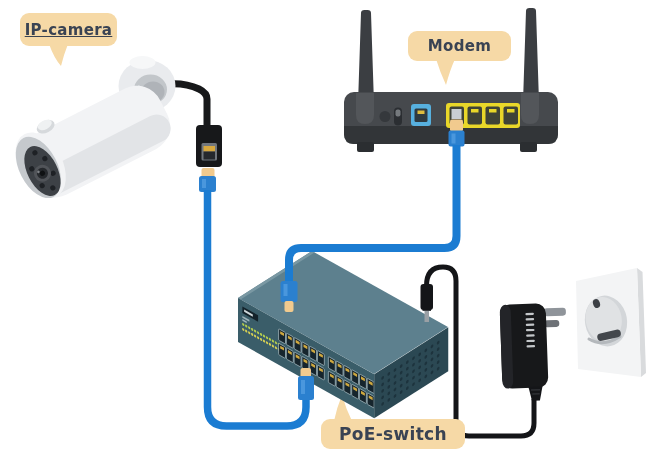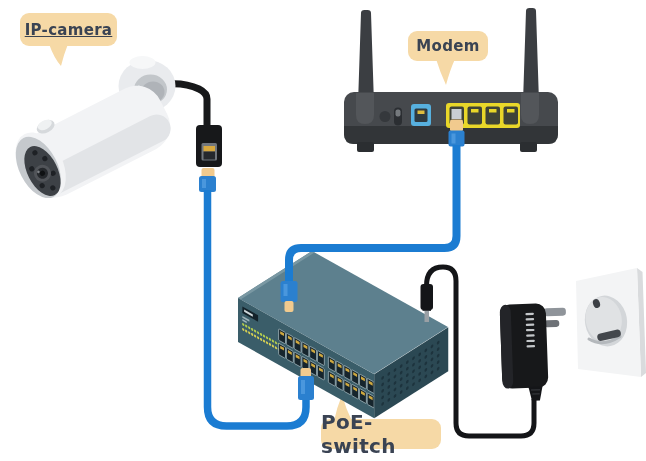--- a/index.html
+++ b/index.html
@@ -3,22 +3,22 @@
 <meta charset="utf-8">
 <style>
   html,body{margin:0;padding:0;background:#ffffff;}
   .scene{position:relative;width:646px;height:461px;background:#ffffff;overflow:hidden;
          font-family:"DejaVu Sans","Liberation Sans",sans-serif;}
   .scene svg{position:absolute;left:0;top:0;}
   .callout{position:absolute;display:flex;align-items:center;justify-content:center;
            background:#f6d9a6;color:#3a4353;font-weight:bold;font-size:15px;
            letter-spacing:.3px;border-radius:9px;}
   .callout.camera{left:20px;top:13px;width:97px;height:33px;text-decoration:underline;}
-  .callout.modem{left:408px;top:31px;width:80px;height:30px;}
-  .callout.switch{left:321px;top:419px;width:120px;height:30px;font-size:20px;}
+  .callout.modem{left:408px;top:31px;width:103px;height:30px;}
+  .callout.switch{left:321px;top:419px;width:144px;height:30px;font-size:17px;}
 </style>
 </head>
 <body>
 
 <div class="scene">
 <svg width="646" height="461" viewBox="0 0 646 461">
   <defs>
     <g id="swport">
       <rect width="7.9" height="11.5" rx="1" fill="#16252d" stroke="#a9bcc2" stroke-width="0.7"></rect>
       <rect x="1.8" y="1.6" width="4.4" height="2.8" fill="#cfa83f"></rect>

